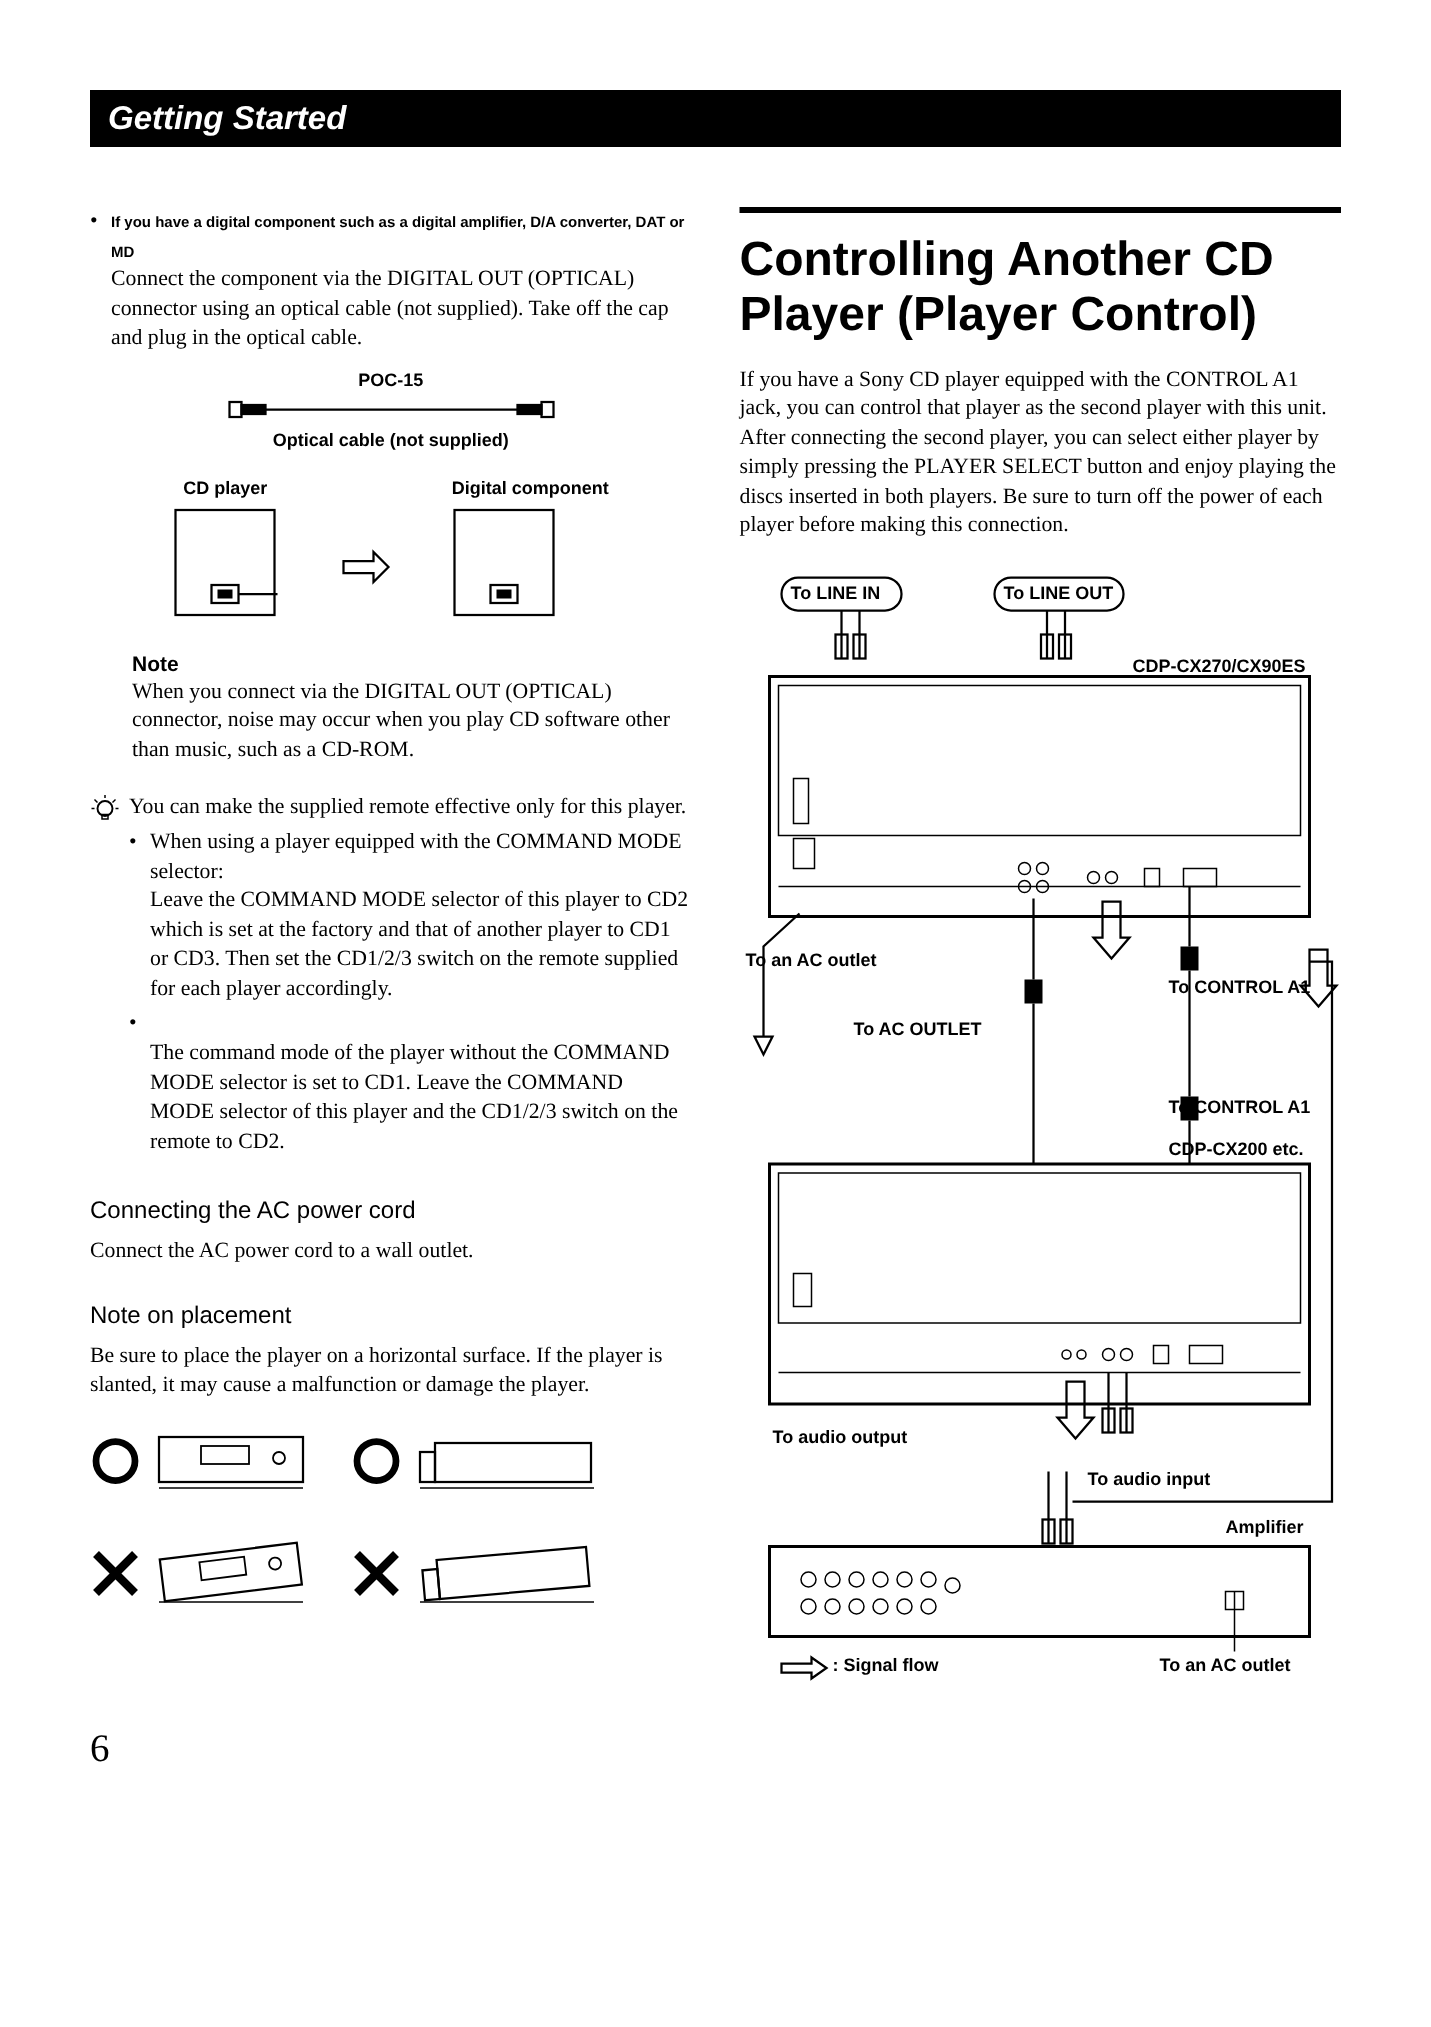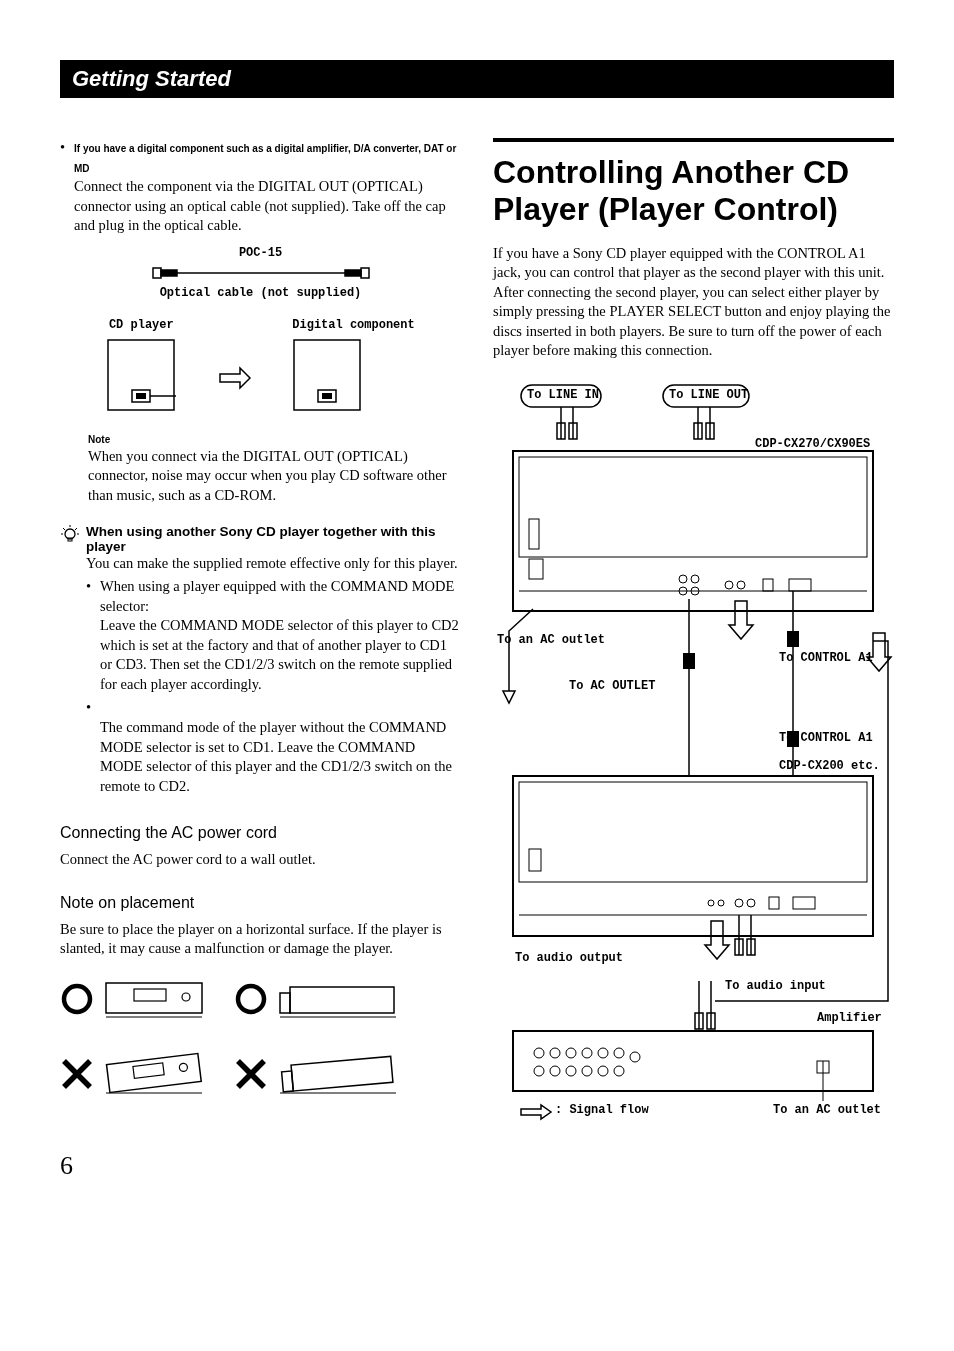--- a/index.html
+++ b/index.html
@@ -48,21 +48,21 @@
   .subheading {
     font-family: Arial, Helvetica, sans-serif;
     font-weight: normal;
     font-size: 16px;
     margin-top: 24px;
     margin-bottom: 8px;
   }
   .note-label {
     font-family: Arial, Helvetica, sans-serif;
     font-weight: bold;
-    font-size: 10px;
+    font-size: 14px;
     margin-bottom: 2px;
   }
   .tip-heading {
     font-family: Arial, Helvetica, sans-serif;
     font-weight: bold;
     font-size: 13.5px;
   }
   ul.bullets { list-style: none; padding-left: 0; }
   ul.bullets > li { position: relative; padding-left: 14px; margin-bottom: 4px; }
   ul.bullets > li::before { content: "•"; position: absolute; left: 0; }
@@ -71,21 +71,21 @@
     font-size: 26px;
     font-weight: normal;
     margin-top: 30px;
   }
   
   .diagram-box {
     border: none;
     position: relative;
   }
   .small-label {
-    font-family: Liberation Mono, monospace;
+    font-family: Liberation Sans, sans-serif;
     font-weight: bold;
     font-size: 12px;
     text-align: center;
   }
   .cable-box {
     text-align: center;
     margin: 10px 0 6px 0;
   }
   svg { display: block; }
   .icon-tip {
@@ -171,21 +171,20 @@
           <circle cx="10" cy="10" r="5" fill="none" stroke="#000" stroke-width="1.3"></circle>
           <rect x="8" y="14" width="4" height="3" fill="none" stroke="#000" stroke-width="1"></rect>
           <line x1="10" y1="1" x2="10" y2="3" stroke="#000" stroke-width="1"></line>
           <line x1="3" y1="4" x2="5" y2="6" stroke="#000" stroke-width="1"></line>
           <line x1="17" y1="4" x2="15" y2="6" stroke="#000" stroke-width="1"></line>
           <line x1="1" y1="10" x2="3" y2="10" stroke="#000" stroke-width="1"></line>
           <line x1="17" y1="10" x2="19" y2="10" stroke="#000" stroke-width="1"></line>
         </svg>
       </span>
       <div style="flex:1;">
-        <div class="tip-heading">When using another Sony CD player together with this player</div>
         <div class="body-text">You can make the supplied remote effective only for this player.</div>
         <ul class="bullets body-text" style="margin-top:4px;">
           <li>
             <span>When using a player equipped with the COMMAND MODE selector:</span><br>
             <span>Leave the COMMAND MODE selector of this player to CD2 which is set at the factory and that of another player to CD1 or CD3. Then set the CD1/2/3 switch on the remote supplied for each player accordingly.</span>
           </li>
           <li>
             <br>
             <span>The command mode of the player without the COMMAND MODE selector is set to CD1. Leave the COMMAND MODE selector of this player and the CD1/2/3 switch on the remote to CD2.</span>
           </li>

